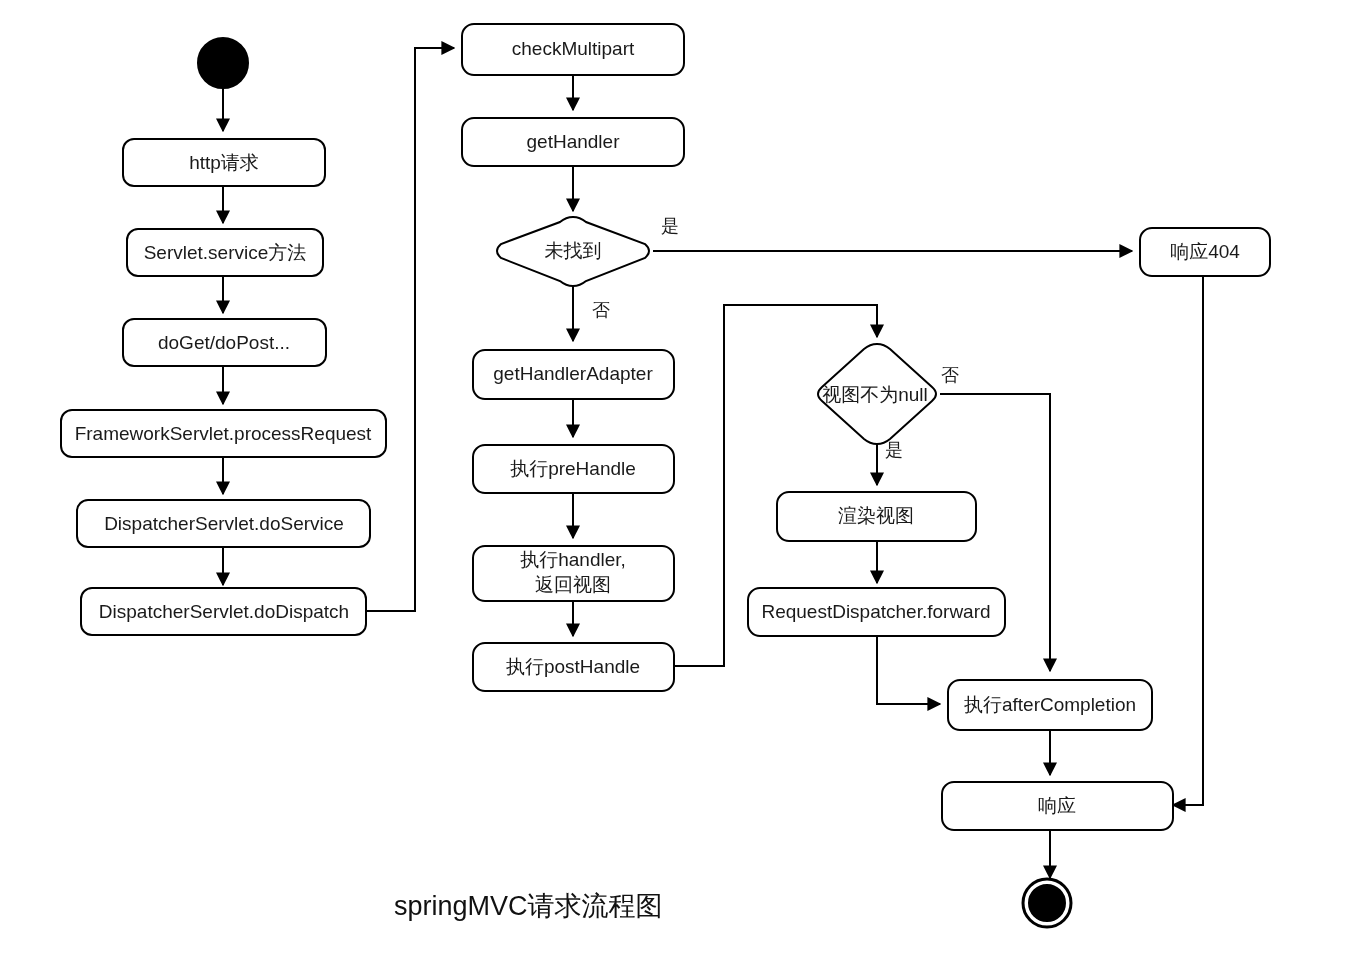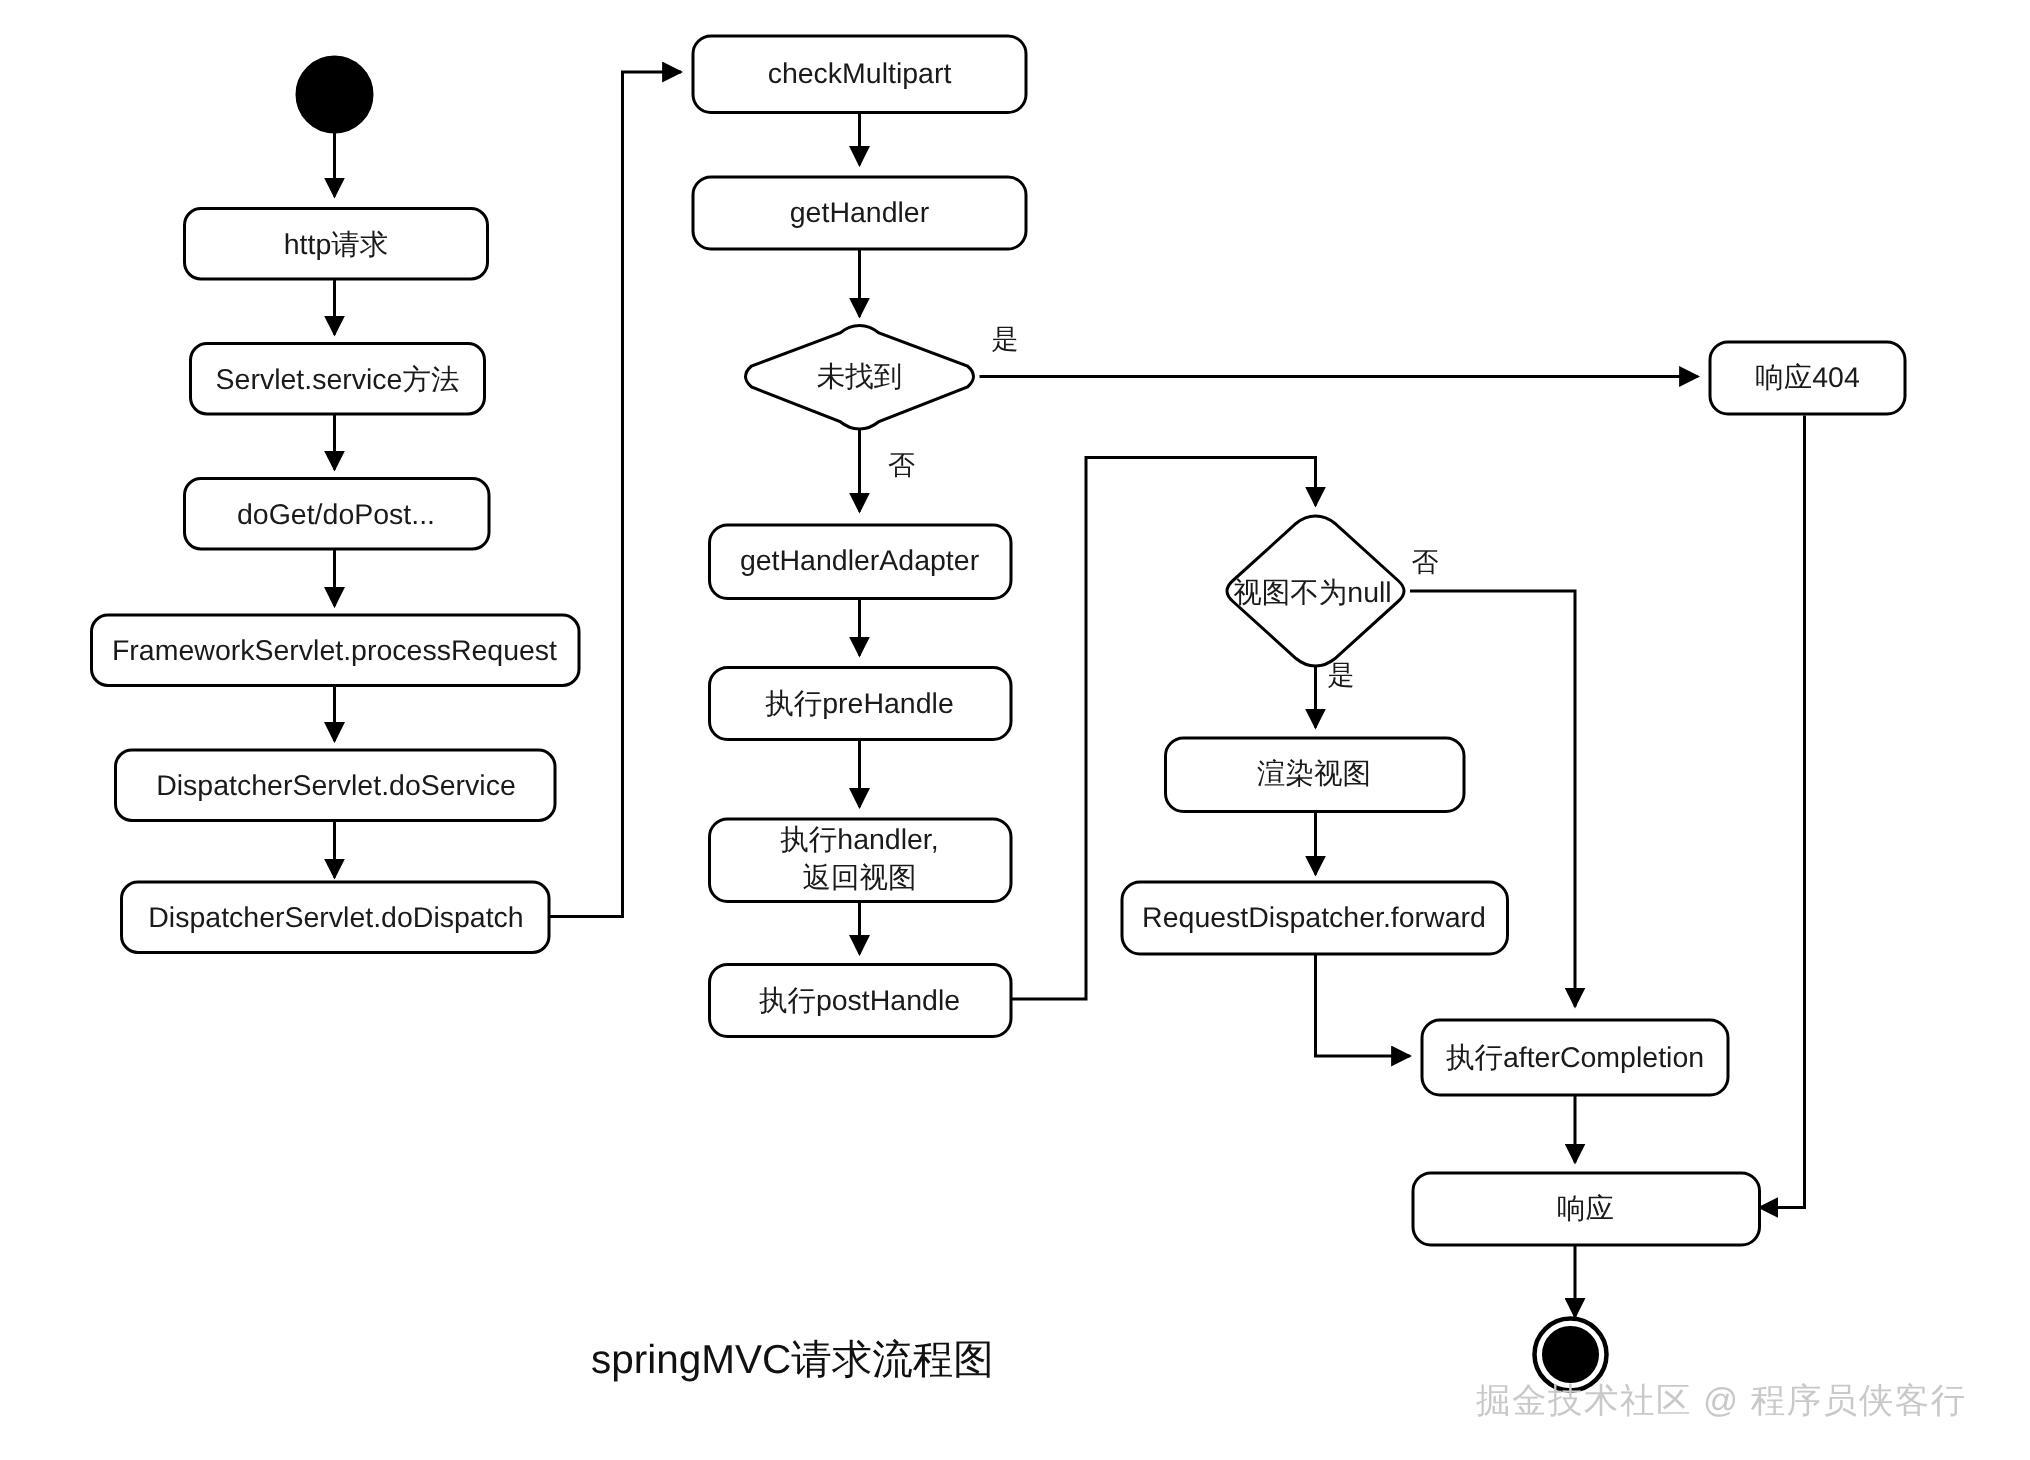--- a/index.html
+++ b/index.html
@@ -232,15 +232,14 @@
     <g>
       <text class="edgeLabel" x="670" y="227">是</text>
       <text class="edgeLabel" x="601" y="311">否</text>
       <text class="edgeLabel" x="950" y="376">否</text>
       <text class="edgeLabel" x="894" y="451">是</text>
     </g>
 
     <text class="diagramTitle" x="394" y="908">springMVC请求流程图</text>
   </svg>
 
-  <div class="watermark" style="left:984px; top:918px;">掘金技术社区 @ 程序员侠客行</div>
 
 </div>
 
 </body></html>

